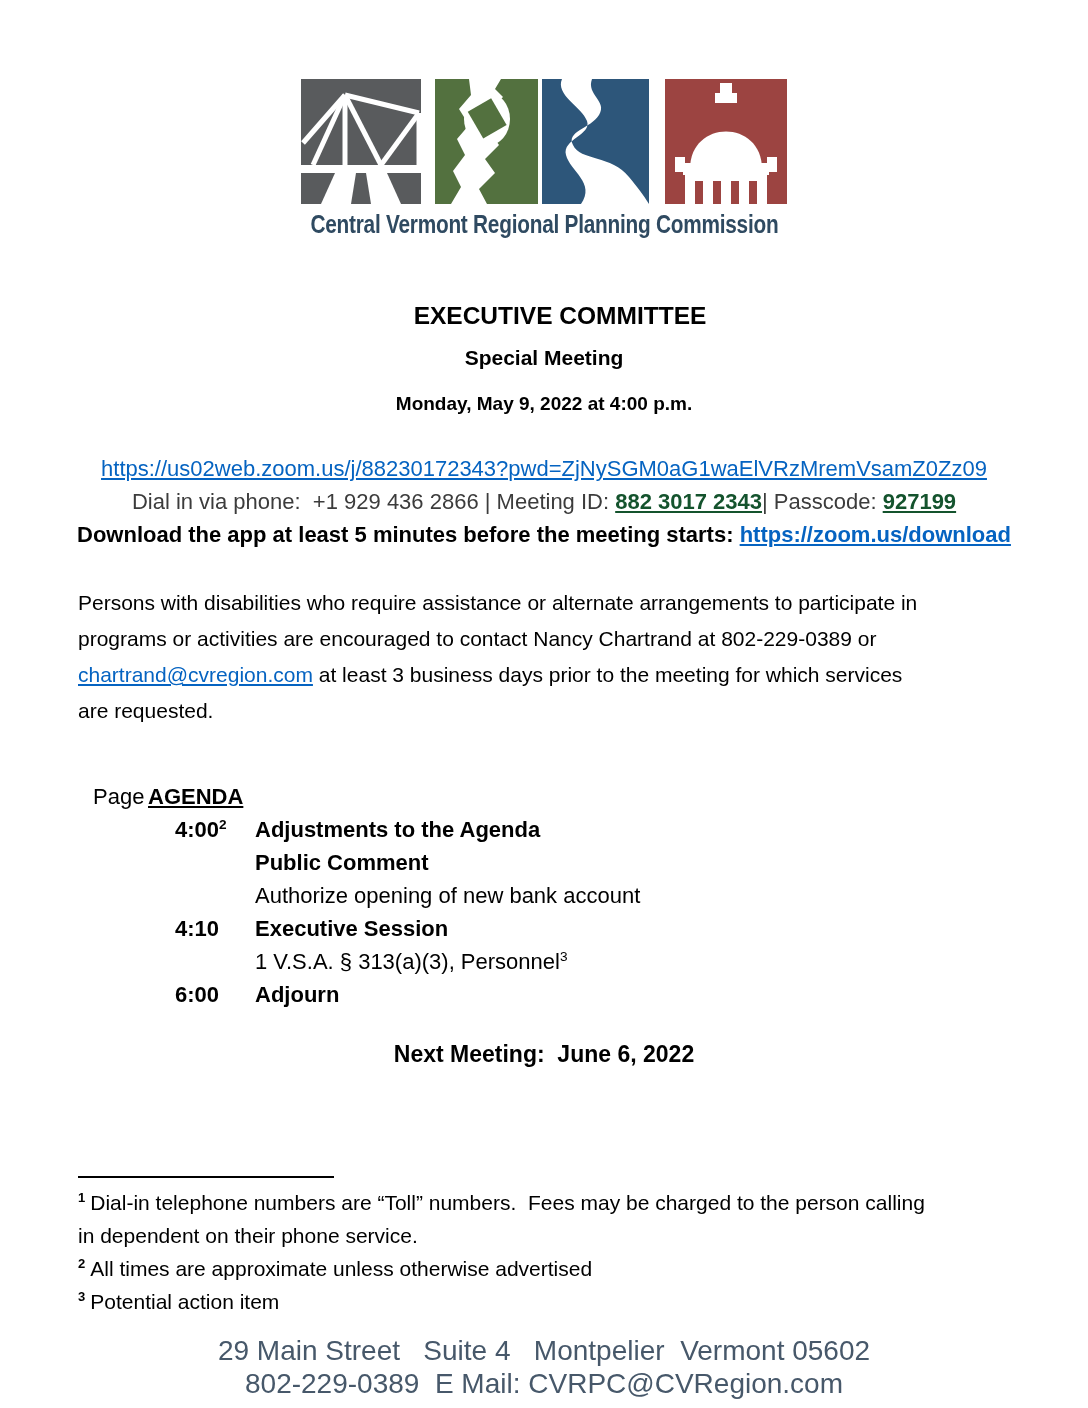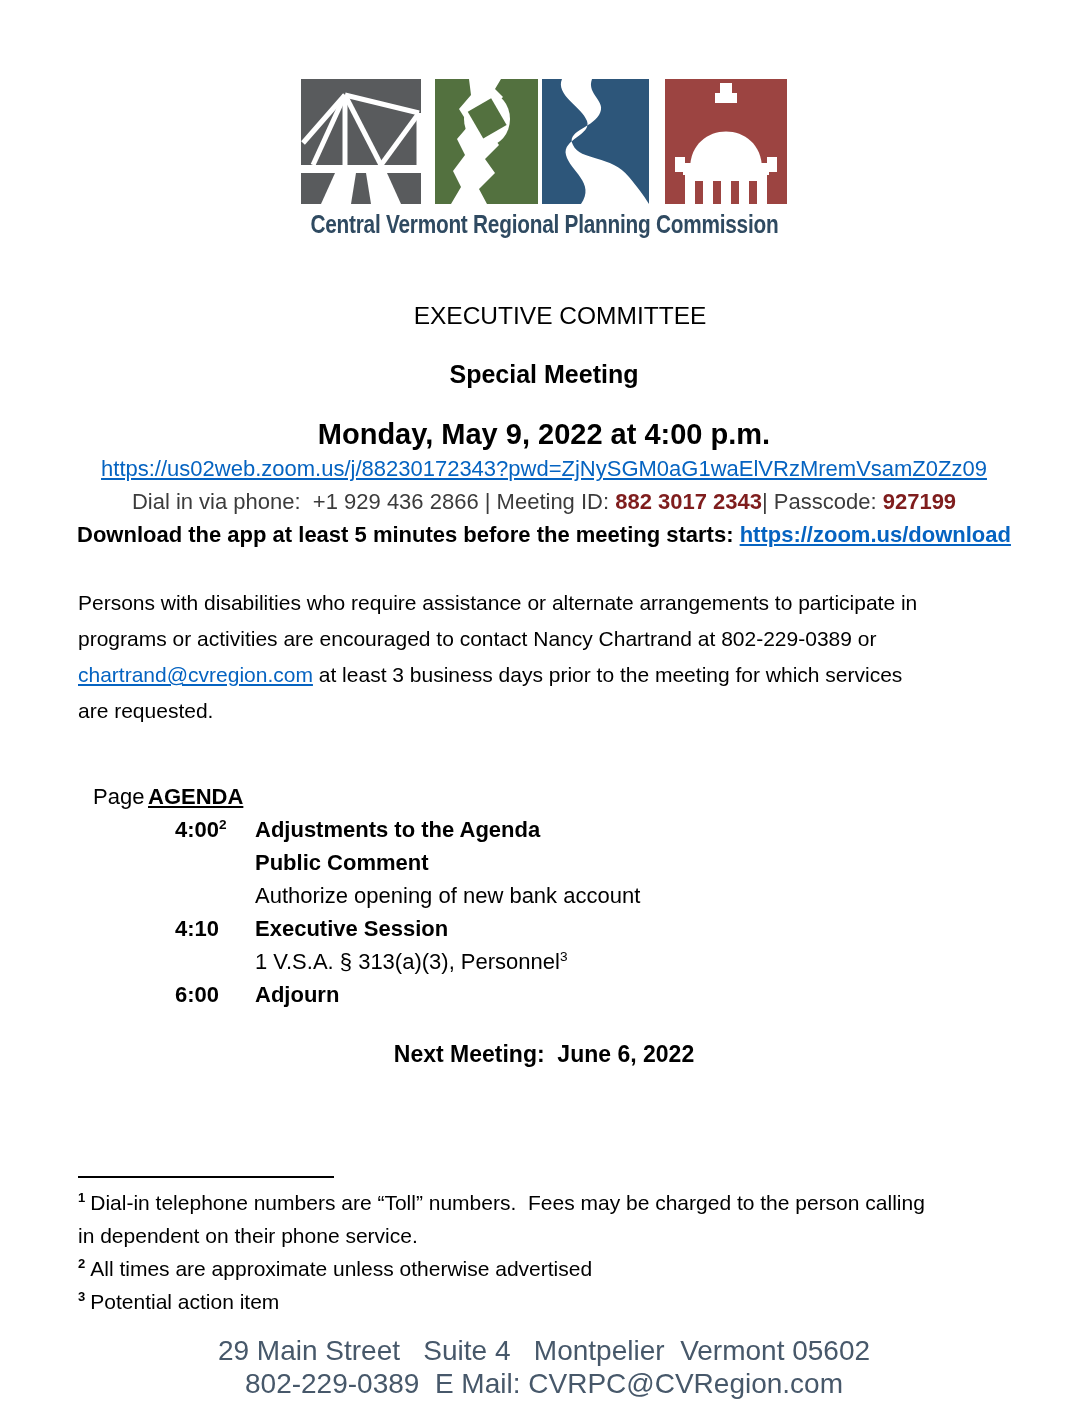--- a/index.html
+++ b/index.html
@@ -13,32 +13,32 @@
   .logo-block { position:absolute; top:79px; left:0; width:100%; text-align:center; }
   .logo-panels { display:block; margin:0 auto; }
   .wordmark {
     margin-top:5px; font-size:26px; font-weight:700; color:#2F4A61;
     letter-spacing:-0.3px; white-space:nowrap; display:inline-block;
     transform:scaleX(0.80); transform-origin:center;
   }
 
   
   .title-block { position:absolute; top:299px; left:0; width:100%; text-align:center; }
-  .t1 { font-size:24.5px; font-weight:400; line-height:34px;padding-left:32px; }
-  .t2 { font-size:25px; font-weight:700; line-height:34px; margin-top:24px; }
-  .t3 { font-size:29px; font-weight:700; line-height:34px; margin-top:26px; }
+  .t1 { font-size:24.5px; font-weight:700; line-height:34px;padding-left:32px; }
+  .t2 { font-size:21px; font-weight:700; line-height:34px; margin-top:8px; }
+  .t3 { font-size:19px; font-weight:700; line-height:34px; margin-top:12px; }
   .t4 { font-size:21.5px; font-weight:700; font-style:italic; line-height:30px; margin-top:3px; }
   sup { font-size:62%; line-height:0; }
 
   
   .info-block { position:absolute; top:452px; left:0; width:100%; text-align:center; font-size:22px; }
   .info-line { line-height:33px; }
   .link { color:#0563C1; text-decoration:underline; cursor:pointer; }
   .muted { color:#3C3C3C; }
-  .dark { color:#7f1d1d; font-weight:700; }
+  .dark { color:#14532d; font-weight:700;text-decoration:underline; }
   .bold { font-weight:700; }
 
   
   .para { position:absolute; top:585px; left:78px; width:960px; font-size:21px; }
   .pline { line-height:36px; white-space:pre; }
 
   
   .agenda { position:absolute; top:780px; left:93px; font-size:22px; }
   .agenda-head { line-height:33px; }
   .page-label { display:inline-block; width:55px; }

